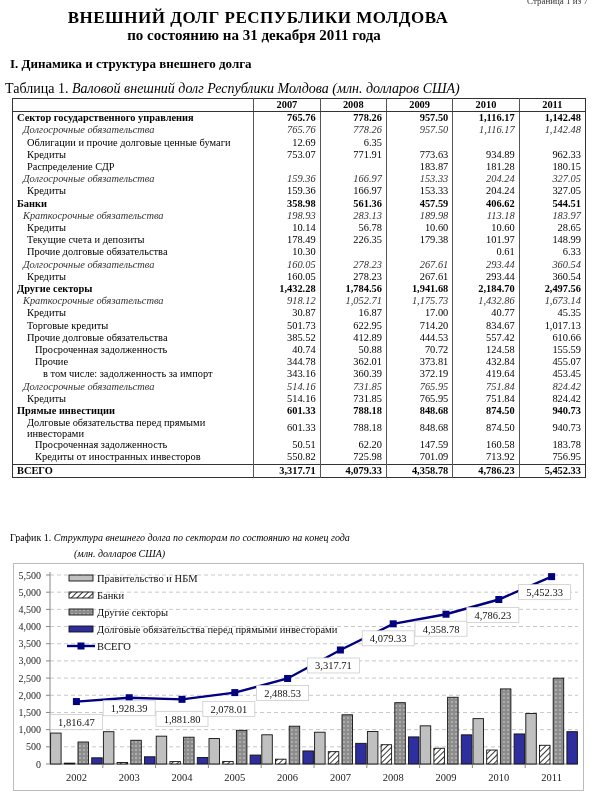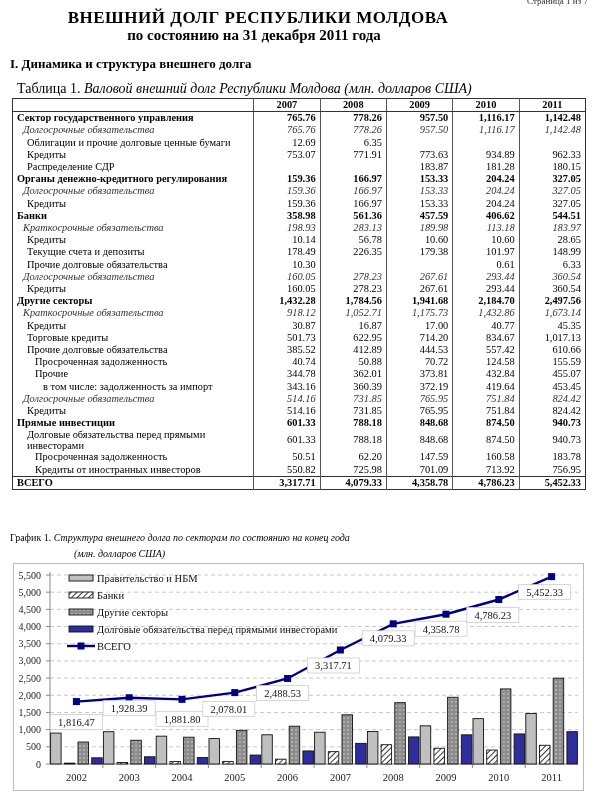--- a/index.html
+++ b/index.html
@@ -1,21 +1,21 @@
 <!DOCTYPE html>
 <html><head>
 <meta charset="utf-8">
 <style>
   * { box-sizing: border-box; }
   body { margin: 0; width: 600px; height: 798px; background: #fff; font-family: "Liberation Serif", serif; color: #000; position: relative; overflow: hidden; }
   .page-num { position: absolute; right: 12px; top: -4px; font-size: 9px; color: #333; }
   .title1 { position: absolute; left: 0; width: 516px; top: 8px; text-align: center; font-weight: bold; font-size: 17px; letter-spacing: 0.5px; }
   .title2 { position: absolute; left: 0; width: 508px; top: 27px; text-align: center; font-weight: bold; font-size: 15px; }
   .section { position: absolute; left: 10px; top: 56px; font-weight: bold; font-size: 13px; }
-  .tcap { position: absolute; left: 17px; top: 81px; font-size: 14px; }
+  .tcap { position: absolute; left: 5px; top: 81px; font-size: 14px; }
   .tcap i { font-style: italic; }
   table.debt { position: absolute; left: 12px; top: 98px; width: 574px; border-collapse: collapse; font-size: 10.4px; line-height: 12.2px; border: 1.5px solid #333; }
   table.debt td, table.debt th { padding: 0 4px; white-space: nowrap; }
   table.debt th { font-weight: bold; text-align: center; border-bottom: 1px solid #333; border-left: 1px solid #555; height: 12px; }
   table.debt th:first-child { border-left: none; }
   table.debt td.num { text-align: right; border-left: 1px solid #555; width: 66px; }
   table.debt td.lbl { width: 240px; }
   tr.b td { font-weight: bold; }
   tr.i td { font-style: italic; color: #333; }
   tr.i td.lbl { padding-left: 10px; }
@@ -87,28 +87,20 @@
         <td class="num">934.89</td>
         <td class="num">962.33</td>
       </tr>
       <tr>
         <td class="lbl l1">Распределение СДР</td>
         <td class="num"></td>
         <td class="num"></td>
         <td class="num">183.87</td>
         <td class="num">181.28</td>
         <td class="num">180.15</td>
-      </tr>
-      <tr class="b">
-        <td class="lbl">Органы денежно-кредитного регулирования</td>
-        <td class="num">159.36</td>
-        <td class="num">166.97</td>
-        <td class="num">153.33</td>
-        <td class="num">204.24</td>
-        <td class="num">327.05</td>
       </tr>
       <tr class="i">
         <td class="lbl">Долгосрочные обязательства</td>
         <td class="num">159.36</td>
         <td class="num">166.97</td>
         <td class="num">153.33</td>
         <td class="num">204.24</td>
         <td class="num">327.05</td>
       </tr>
       <tr>

